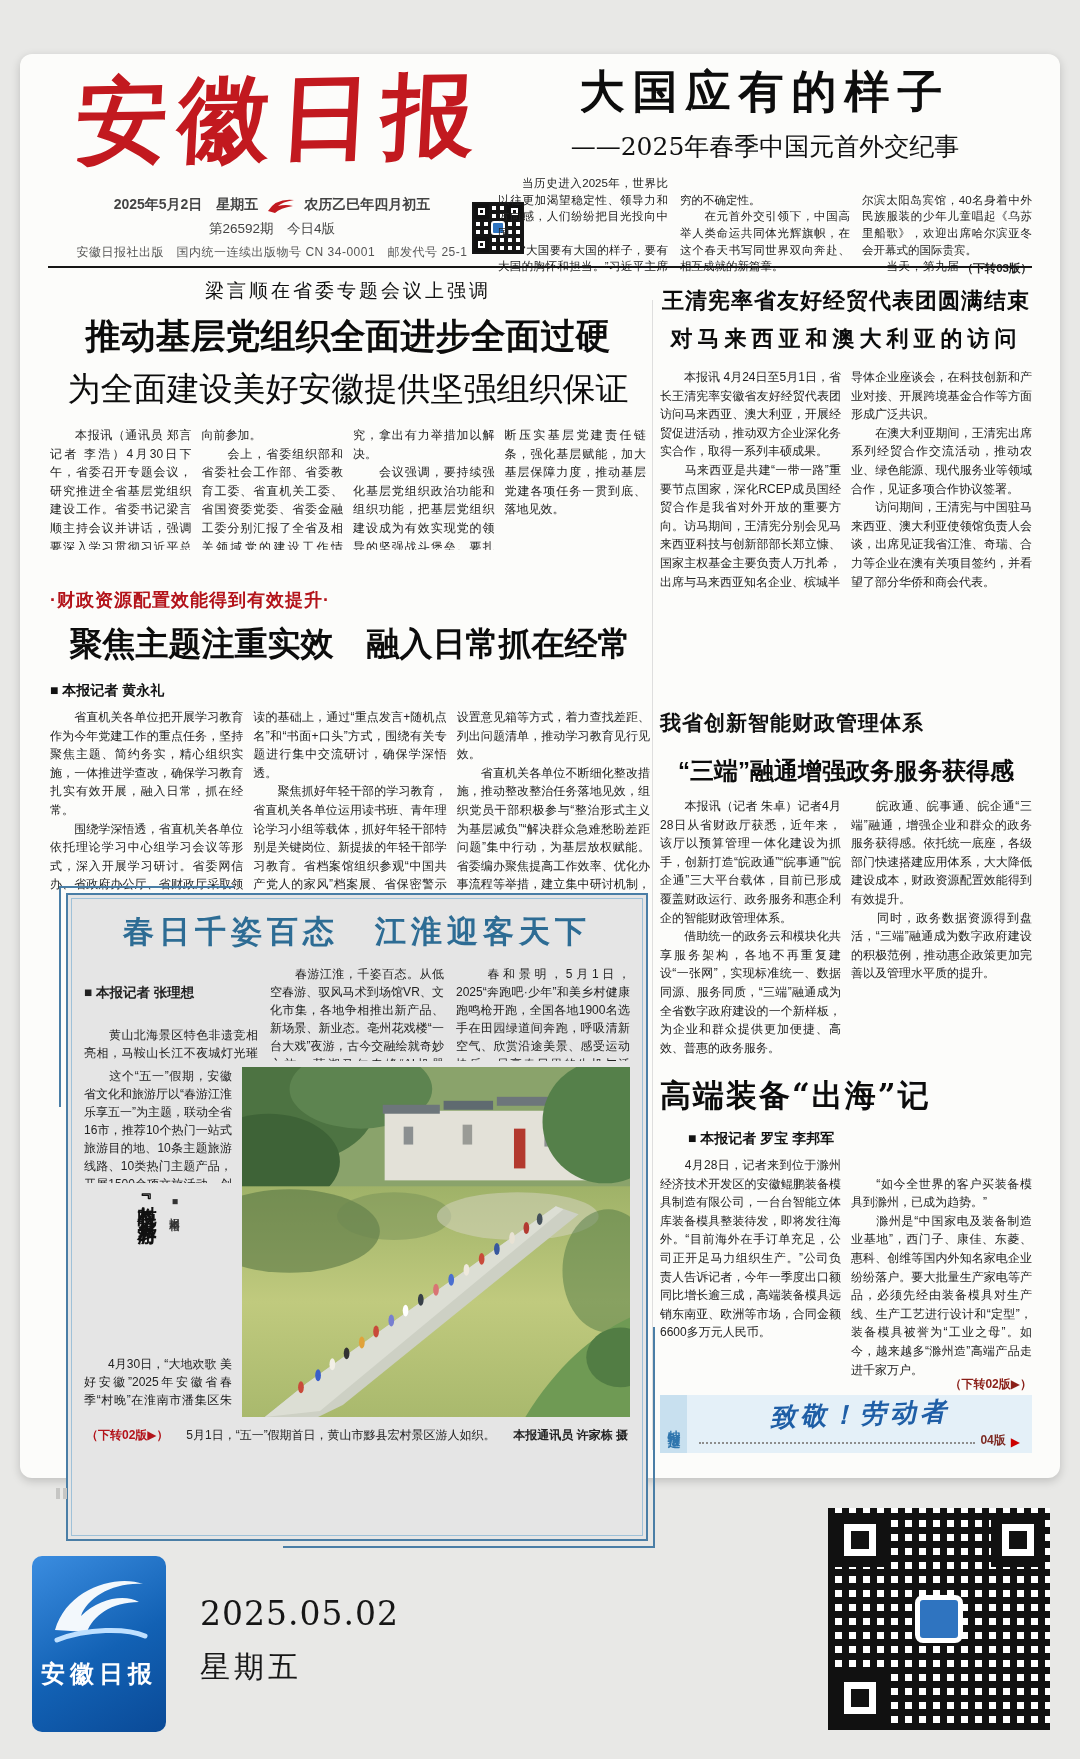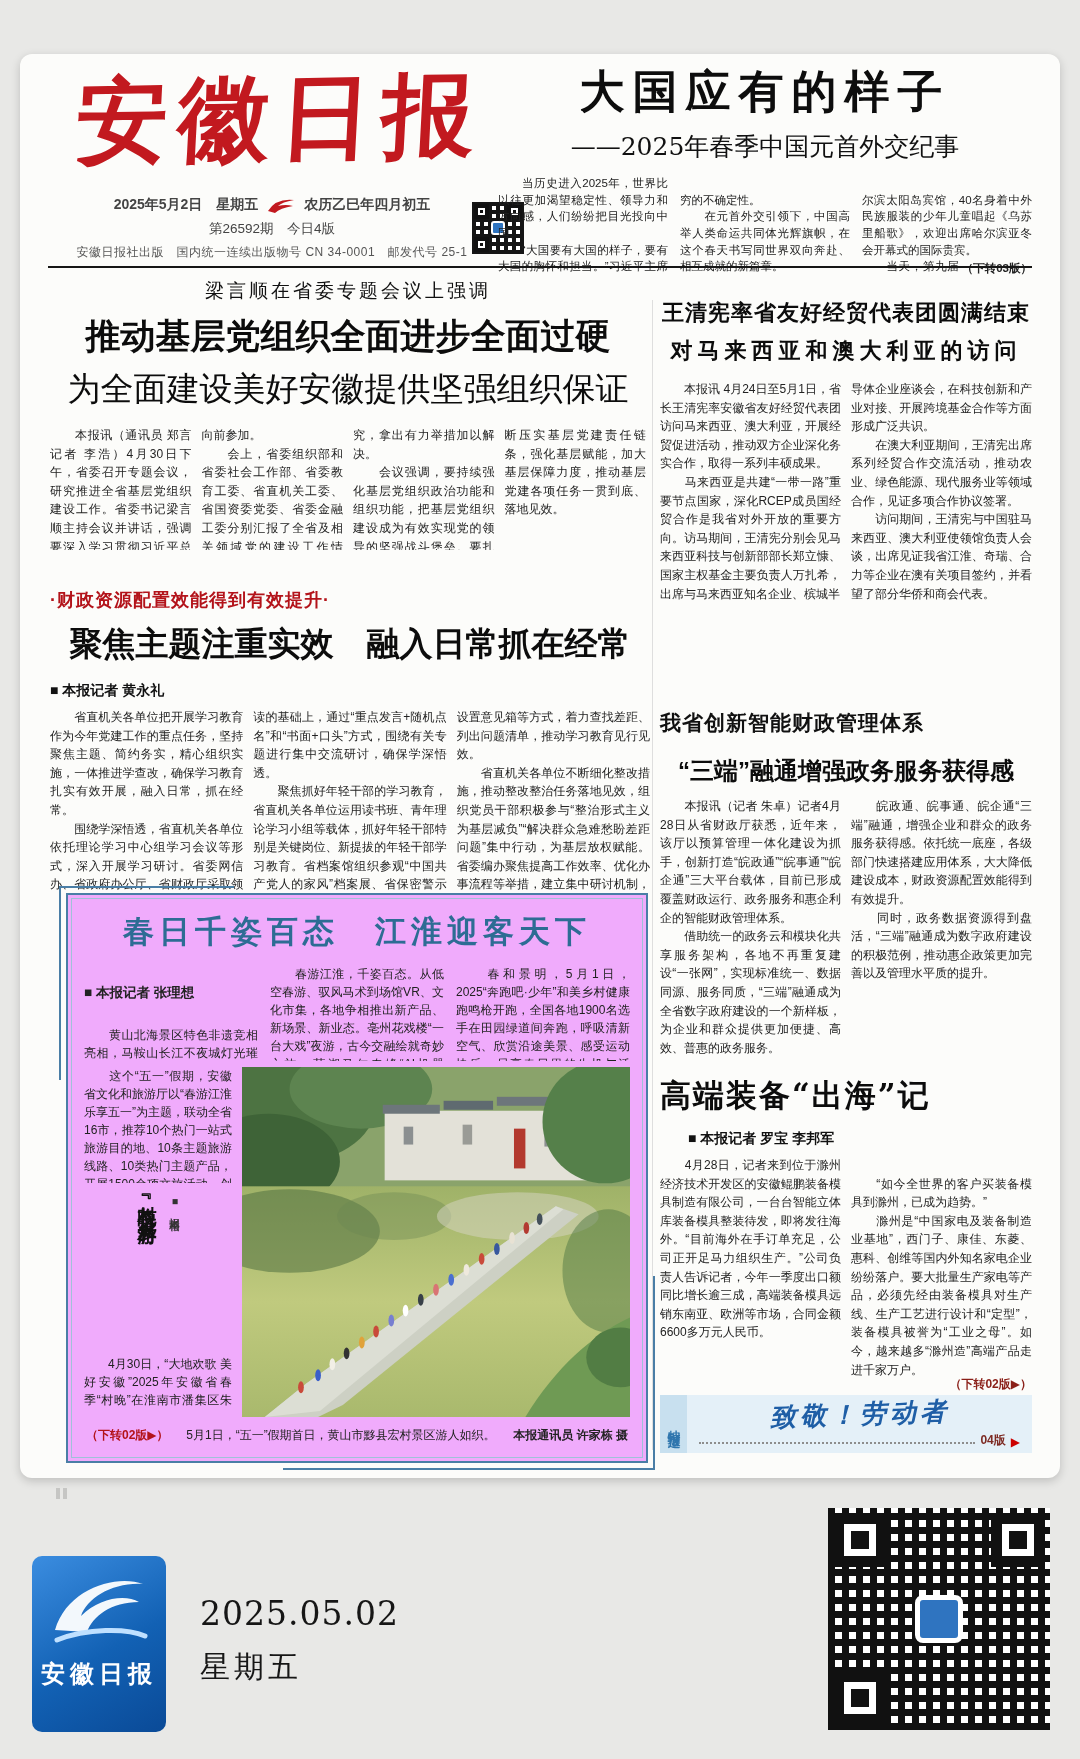--- a/index.html
+++ b/index.html
@@ -40,34 +40,34 @@
   
   .main-story { position:absolute; left:30px; top:224px; width:596px; }
   .ms-kicker { text-align:center; font-family:"DejaVu Serif","Liberation Serif",serif; font-size:19px; letter-spacing:3px; color:#111; }
   .ms-h1 { text-align:center; font-size:35px; font-weight:bold; margin-top:9px; color:#0c0c0c; }
   .ms-h2 { text-align:center; font-size:33px; font-weight:normal; margin-top:7px; color:#0c0c0c; }
   .body-cols { display:flex; gap:10px; margin-top:14px; }
   .bcol { flex:1; overflow:hidden; font-size:12px; line-height:1.55; text-align:justify; color:#222; white-space:pre-line; }
   .ms-body .bcol { height:124px; }
 
   
-  .right-story { position:absolute; left:640px; top:244px; width:372px; }
+  .right-story { position:absolute; left:640px; top:232px; width:372px; }
   .rs-h1 { text-align:center; font-size:22px; font-weight:bold; letter-spacing:1px; color:#0c0c0c; }
   .rs-h2 { text-align:center; font-size:22px; font-weight:bold; letter-spacing:5px; margin-top:8px; color:#0c0c0c; }
   .rs-body { margin-top:14px; } .rs-body .bcol { height:306px; }
 
   
   .focus { position:absolute; left:30px; top:534px; width:600px; }
   .focus-kicker { color:#b3131a; font-weight:bold; font-size:18px; letter-spacing:1px; }
   .focus-head { text-align:center; font-size:33px; font-weight:bold; margin-top:10px; color:#0c0c0c; }
   .focus-byline { font-size:14px; font-weight:bold; margin-top:15px; color:#111; }
   .focus-body { margin-top:8px; } .focus-body .bcol { height:188px; }
 
   
-  .feature-box { position:absolute; left:46px; top:839px; width:582px; height:570px; background:#f0abfc;
+  .feature-box { position:absolute; left:46px; top:839px; width:582px; height:648px; background:#e5e5e5;
     border:2px solid #4a7ea6; outline:1px solid #9fc1d8; outline-offset:-6px; }
   .feature-box::before { content:""; position:absolute; right:-9px; bottom:-9px; width:64%; height:34%;
     border-right:2px solid #4a7ea6; border-bottom:2px solid #4a7ea6; }
   .feature-box::after { content:""; position:absolute; left:-9px; top:-9px; width:30%; height:34%;
     border-left:2px solid #4a7ea6; border-top:2px solid #4a7ea6; }
   .fbox-head { margin-top:16px; text-align:center; font-family:"DejaVu Serif","Liberation Serif",serif;
     font-weight:bold; font-size:31px; color:#2d6c94; letter-spacing:5px; }
   .fbox-toprow { display:flex; gap:12px; margin:12px 16px 0; }
   .ftcol { flex:1; height:96px; overflow:hidden; font-size:12px; line-height:1.5; text-align:justify; color:#222; white-space:pre-line; }
   .fb-byline { font-size:13.5px; font-weight:bold; margin-bottom:5px; white-space:normal; }

